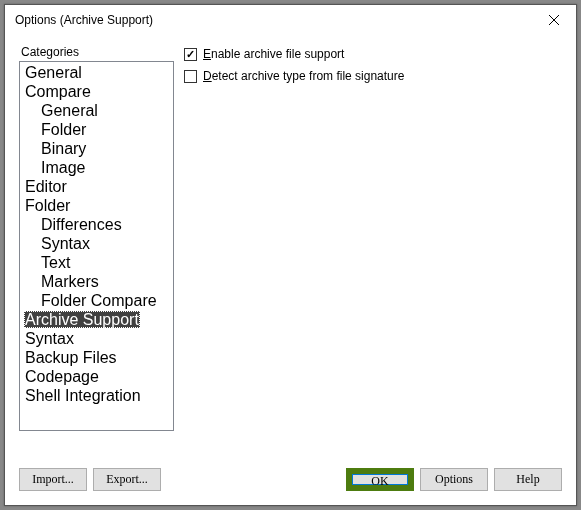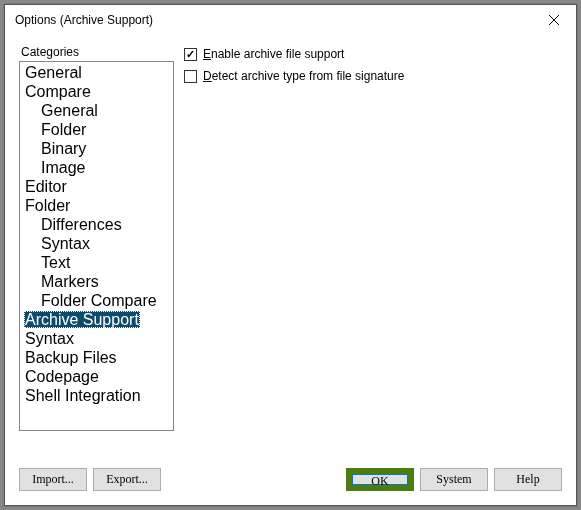--- a/index.html
+++ b/index.html
@@ -77,21 +77,21 @@
       cursor: pointer;
       white-space: nowrap;
       color: #000;
     }
     .tree-item.child { padding-left: 20px; }
     .tree-item .label-span {
       padding: 0 1px;
       display: inline-block;
     }
     .tree-item.selected .label-span {
-      background: #0c4a6e;
+      background: #404040;
       color: #fff;
       outline: 1px dotted #fff;
       outline-offset: -1px;
     }
     .right-col {
       flex: 1;
       padding-top: 2px;
     }
     .checkbox-row {
       display: flex;
@@ -189,16 +189,16 @@
         <span class="chk-label"><span></span><span class="ul">D</span><span>etect archive type from file signature</span></span>
       </div>
     </div>
   </div>
 
   <div class="button-bar">
     <button class="btn">Import...</button>
     <button class="btn">Export...</button>
     <div class="spacer"></div>
     <button class="btn default">OK</button>
-    <button class="btn">System</button>
+    <button class="btn">Options</button>
     <button class="btn">Help</button>
   </div>
 </div>
 
 </body></html>

